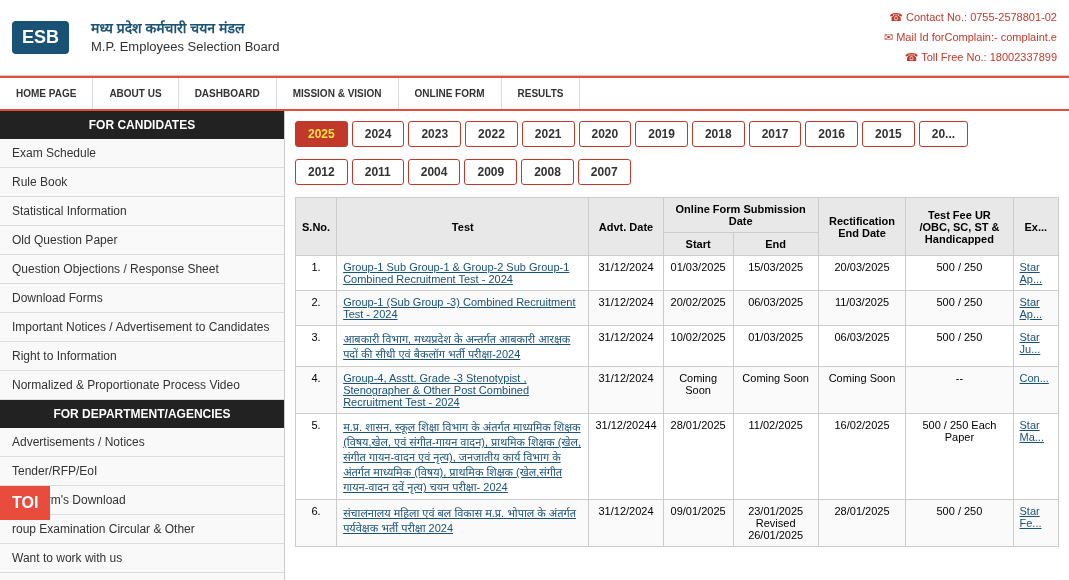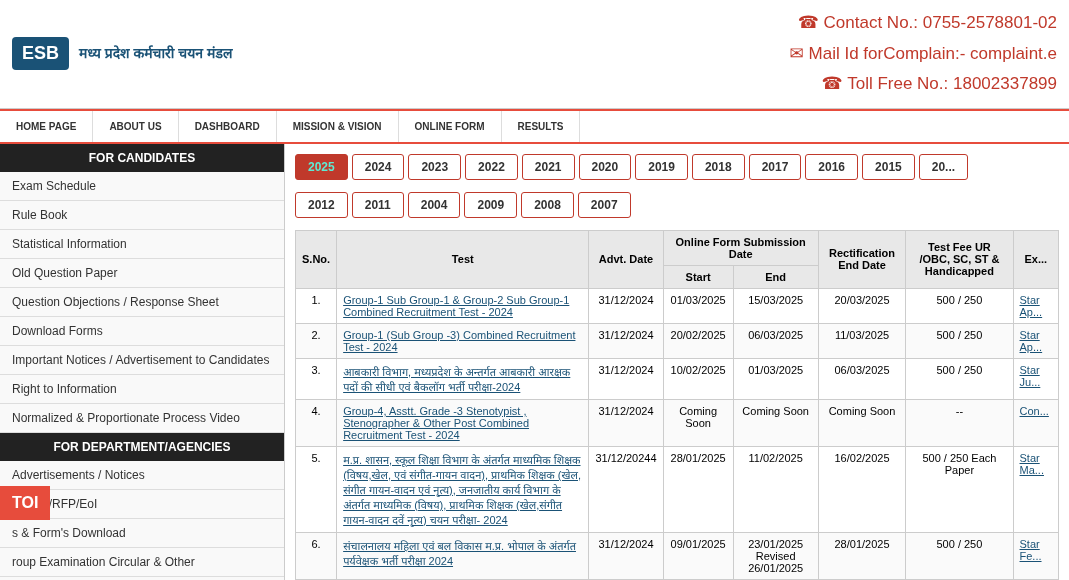--- a/index.html
+++ b/index.html
@@ -1,65 +1,66 @@
 <!DOCTYPE html>
 <html><head>
   <meta charset="utf-8">
   <style>
     * { box-sizing: border-box; margin: 0; padding: 0; }
     body { font-family: Arial, sans-serif; font-size: 12px; background: #fff; width: 1069px; overflow-x: hidden; }
 
     
     .header { display: flex; align-items: center; justify-content: space-between; padding: 8px 12px; border-bottom: 1px solid #ccc; }
-    .logo-area { display: flex; align-items: center; gap: 10px; }
+    .logo-area { display: flex; align-items: center; gap: 22px; }
     .logo-box { background: #1a5276; color: #fff; font-weight: bold; font-size: 18px; padding: 6px 10px; border-radius: 4px; }
     .logo-text { font-size: 13px; color: #333; line-height: 1.4; }
     .logo-text .hindi { font-size: 14px; color: #1a5276; font-weight: bold; }
-    .contact-info { text-align: right; font-size: 17px; color: #333; line-height: 1.8; }
+    .contact-info { text-align: right; font-size: 11px; color: #333; line-height: 1.8; }
     .contact-info span { color: #c0392b; }
 
     
     .nav { background: #fff; display: flex; border-top: 2px solid #e74c3c; border-bottom: 2px solid #e74c3c; }
     .nav-item { padding: 10px 16px; font-size: 10px; font-weight: bold; color: #333; cursor: pointer; border-right: 1px solid #ddd; white-space: nowrap; }
 
     
     .layout { display: flex; }
 
     
     .sidebar { width: 285px; min-width: 285px; padding: 0; border-right: 1px solid #ccc; }
     .sidebar-section-title { background: #222; color: #fff; font-weight: bold; text-align: center; padding: 7px 10px; font-size: 12px; }
     .sidebar-item { display: block; padding: 7px 12px; border-bottom: 1px solid #ddd; color: #333; font-size: 12px; cursor: pointer; background: #f9f9f9; }
 
     
     .main { flex: 1; padding: 10px; overflow: hidden; }
 
     
     .year-buttons { display: flex; flex-wrap: wrap; gap: 4px; margin-bottom: 12px; }
     .year-btn { padding: 5px 12px; border: 1px solid #c0392b; border-radius: 3px; cursor: pointer; font-size: 12px; font-weight: bold; color: #333; background: #fff; }
-    .year-btn.active { background: #c0392b; color: #5eead4; border-color: #c0392b; text-align: center; }
+    .year-btn.active { background: #c0392b; color: #fde047; border-color: #c0392b; text-align: center; }
 
     
     .data-table { width: 100%; border-collapse: collapse; font-size: 11px; }
     .data-table th { background: #f0f0f0; border: 1px solid #ccc; padding: 5px 6px; font-weight: bold; vertical-align: middle; }
     .data-table td { border: 1px solid #ccc; padding: 5px 6px; vertical-align: top; }
     .data-table tr:nth-child(even) { background: #fafafa; }
     .data-table .link-text { color: #1a5276; text-decoration: underline; cursor: pointer; }
     .table-header-group th { background: #e8e8e8; }
 
     
     .toi-badge { position: fixed; bottom: 60px; left: 0; background: #e74c3c; color: #fff; font-weight: bold; font-size: 16px; padding: 8px 12px; z-index: 999; cursor: pointer; }
   </style>
 </head>
 <body>
 
 <div class="header">
   <div class="logo-area">
     <div class="logo-box">ESB</div>
     <div class="logo-text">
       <div class="hindi">मध्य प्रदेश कर्मचारी चयन मंडल</div>
+      <div>M.P. Employees Selection Board</div>
     </div>
   </div>
   <div class="contact-info">
     <div><span>☎</span> <span>Contact No.: 0755-2578801-02</span></div>
     <div><span>✉</span> <span>Mail Id forComplain:- complaint.e</span></div>
     <div><span>☎</span> <span>Toll Free No.: 18002337899</span></div>
   </div>
 </div>
 
 <div class="nav">

